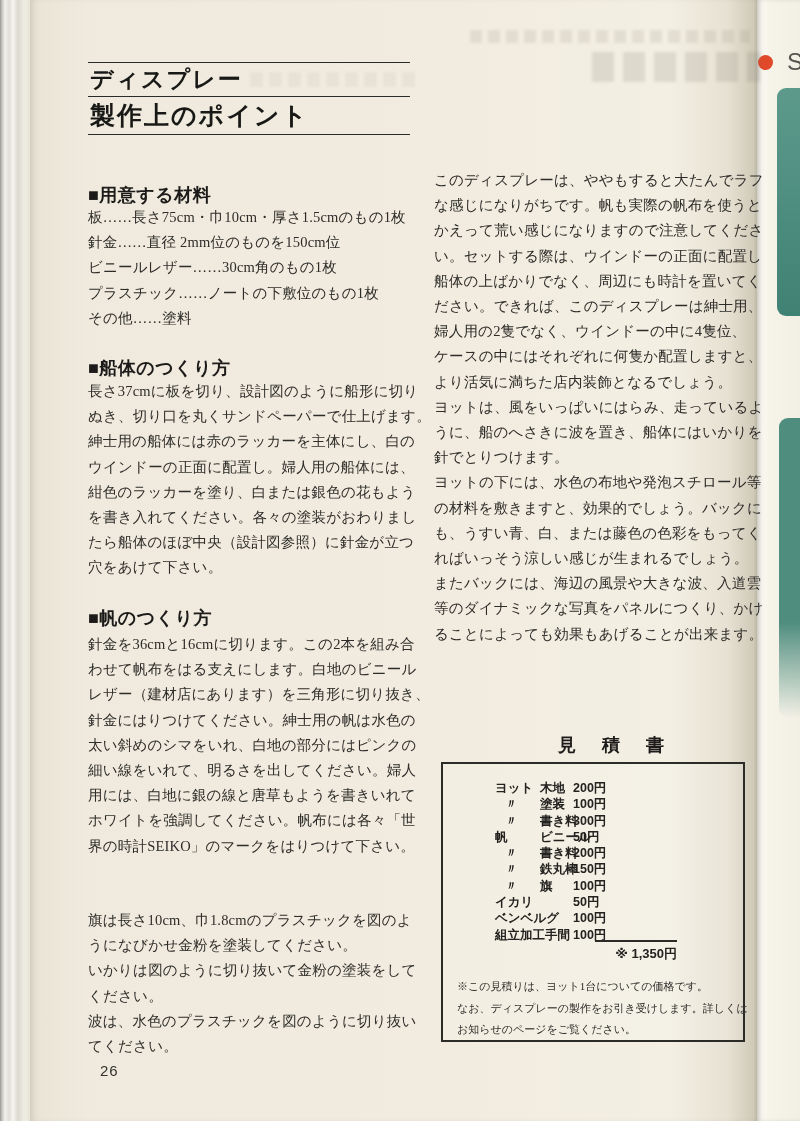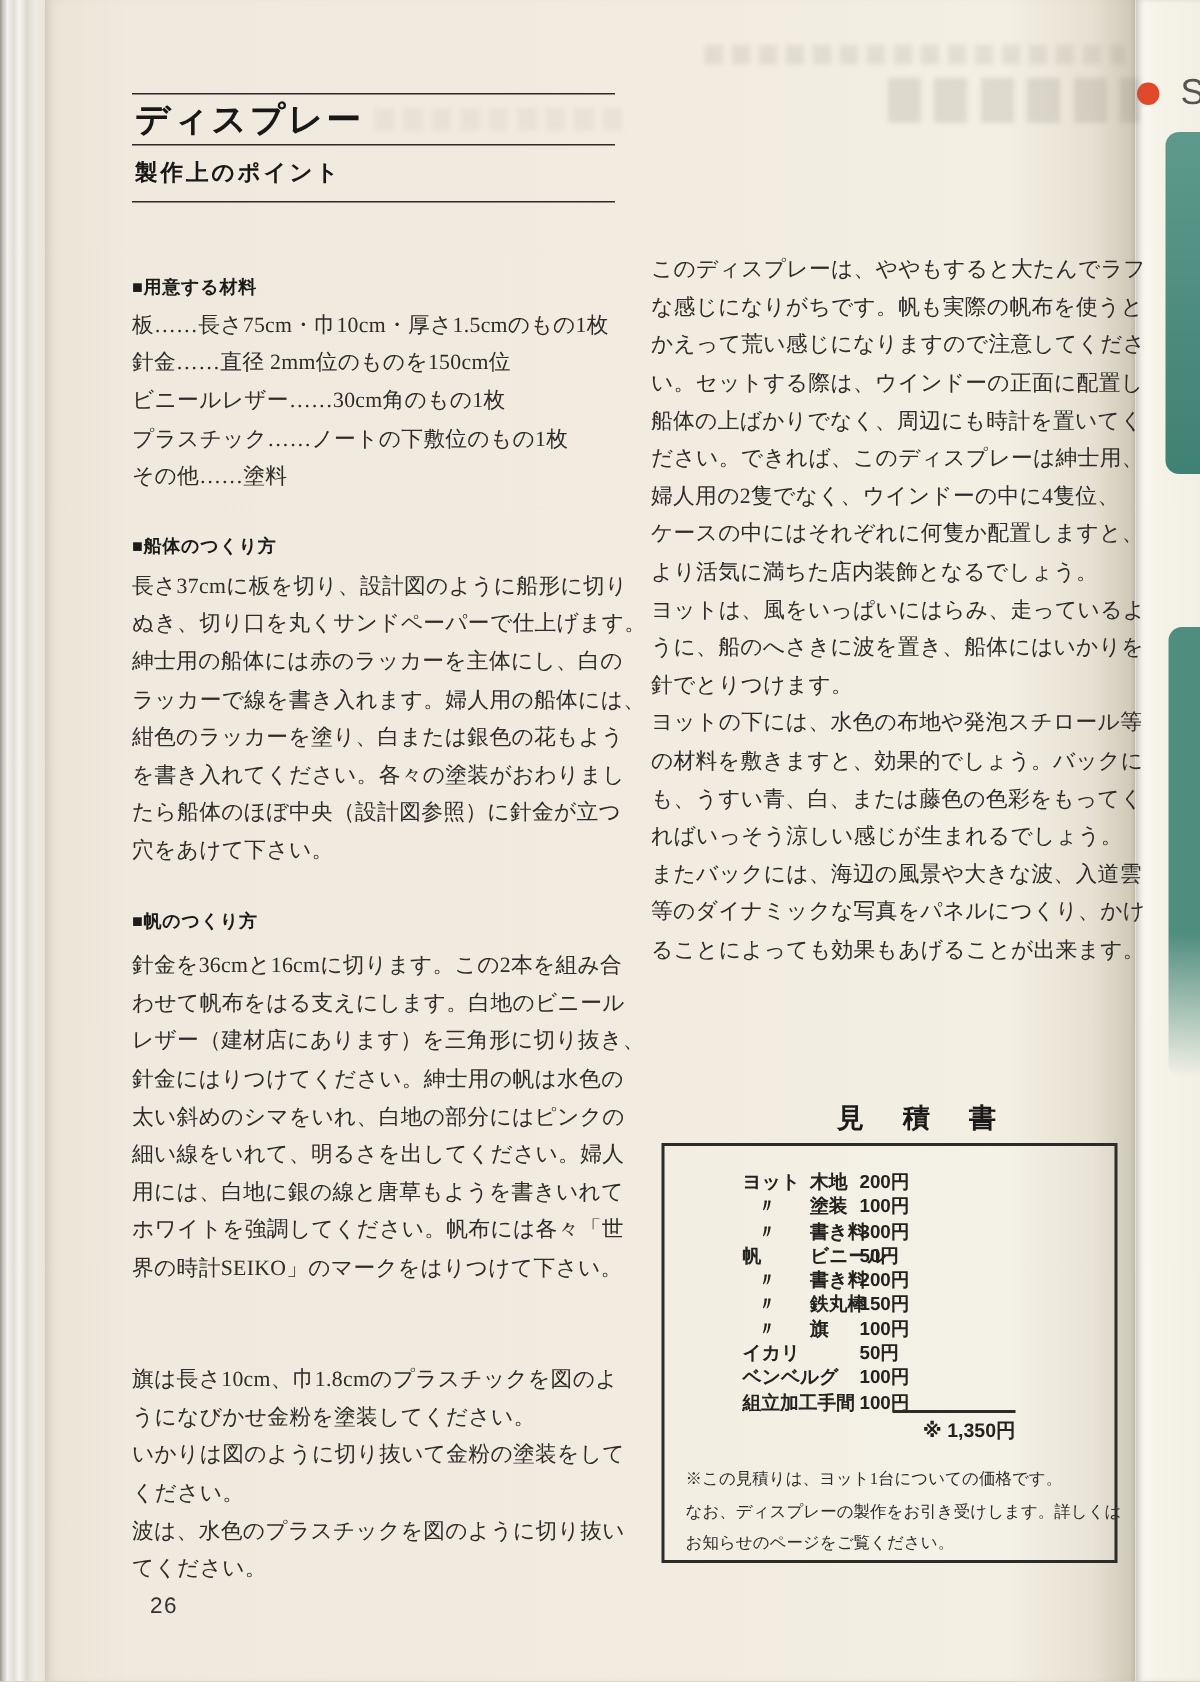--- a/index.html
+++ b/index.html
@@ -33,27 +33,27 @@
     background:repeating-linear-gradient(90deg,rgba(150,145,133,.35) 0 12px,transparent 12px 18px);}
   .g2{left:592px;top:52px;width:168px;height:30px;opacity:.35;
     background:repeating-linear-gradient(90deg,rgba(110,105,95,.45) 0 22px,transparent 22px 31px);}
   .g3{left:250px;top:72px;width:165px;height:15px;opacity:.28;
     background:repeating-linear-gradient(90deg,rgba(150,145,133,.35) 0 13px,transparent 13px 19px);}
 
   
   .colhead{position:absolute;font-family:"Liberation Sans","DejaVu Sans",sans-serif;font-weight:bold;color:#181816;}
   .colhead .ln1{height:33px;line-height:33px;border-top:1.6px solid #2b2b28;font-size:23px;letter-spacing:2px;padding-left:2px;font-family:Liberation Serif, serif;}
   .colhead .ln2{height:37px;line-height:37px;border-top:1.6px solid #2b2b28;border-bottom:1.6px solid #2b2b28;
-    font-size:15px;letter-spacing:2px;padding-left:2px;}
+    font-size:25px;letter-spacing:2px;padding-left:2px;}
   .head-left{left:88px;top:62px;width:322px;}
   .head-right{left:434px;top:62px;width:309px;}
 
   
   .sec-head{position:absolute;font-family:"Liberation Sans","DejaVu Sans",sans-serif;font-weight:bold;
-    font-size:12px;color:#1c1b19;letter-spacing:.5px;}
+    font-size:18px;color:#1c1b19;letter-spacing:.5px;}
   .body-text{position:absolute;font-size:14.5px;line-height:25.2px;color:#2e2c29;white-space:pre;letter-spacing:.2px;}
 
   .page-num{position:absolute;left:100px;top:1062px;font-family:"Liberation Sans","DejaVu Sans",sans-serif;
     font-size:15px;color:#33322f;letter-spacing:1px;}
 
   
   .estimate-title{position:absolute;left:468px;top:733px;width:200px;text-align:right;
     font-family:"Liberation Sans","DejaVu Sans",sans-serif;font-weight:bold;font-size:18px;
     letter-spacing:4px;color:#1c1b19;}
   .estimate-box{position:absolute;left:441px;top:762px;width:304px;height:280px;
@@ -100,21 +100,21 @@
   <div class="body-text" style="left:88px;top:205px;">板……長さ75cm・巾10cm・厚さ1.5cmのもの1枚
 針金……直径 2mm位のものを150cm位
 ビニールレザー……30cm角のもの1枚
 プラスチック……ノートの下敷位のもの1枚
 その他……塗料</div>
 
   <div class="sec-head" style="left:88px;top:356px;">■船体のつくり方</div>
   <div class="body-text" style="left:88px;top:379px;">長さ37cmに板を切り、設計図のように船形に切り
 ぬき、切り口を丸くサンドペーパーで仕上げます。
 紳士用の船体には赤のラッカーを主体にし、白の
-ラッカーで線を書き入れます。婦人用の船体には、
+ウインドーの正面に配置し。婦人用の船体には、
 紺色のラッカーを塗り、白または銀色の花もよう
 を書き入れてください。各々の塗装がおわりまし
 たら船体のほぼ中央（設計図参照）に針金が立つ
 穴をあけて下さい。</div>
 
   <div class="sec-head" style="left:88px;top:606px;">■帆のつくり方</div>
   <div class="body-text" style="left:88px;top:632px;">針金を36cmと16cmに切ります。この2本を組み合
 わせて帆布をはる支えにします。白地のビニール
 レザー（建材店にあります）を三角形に切り抜き、
 針金にはりつけてください。紳士用の帆は水色の

